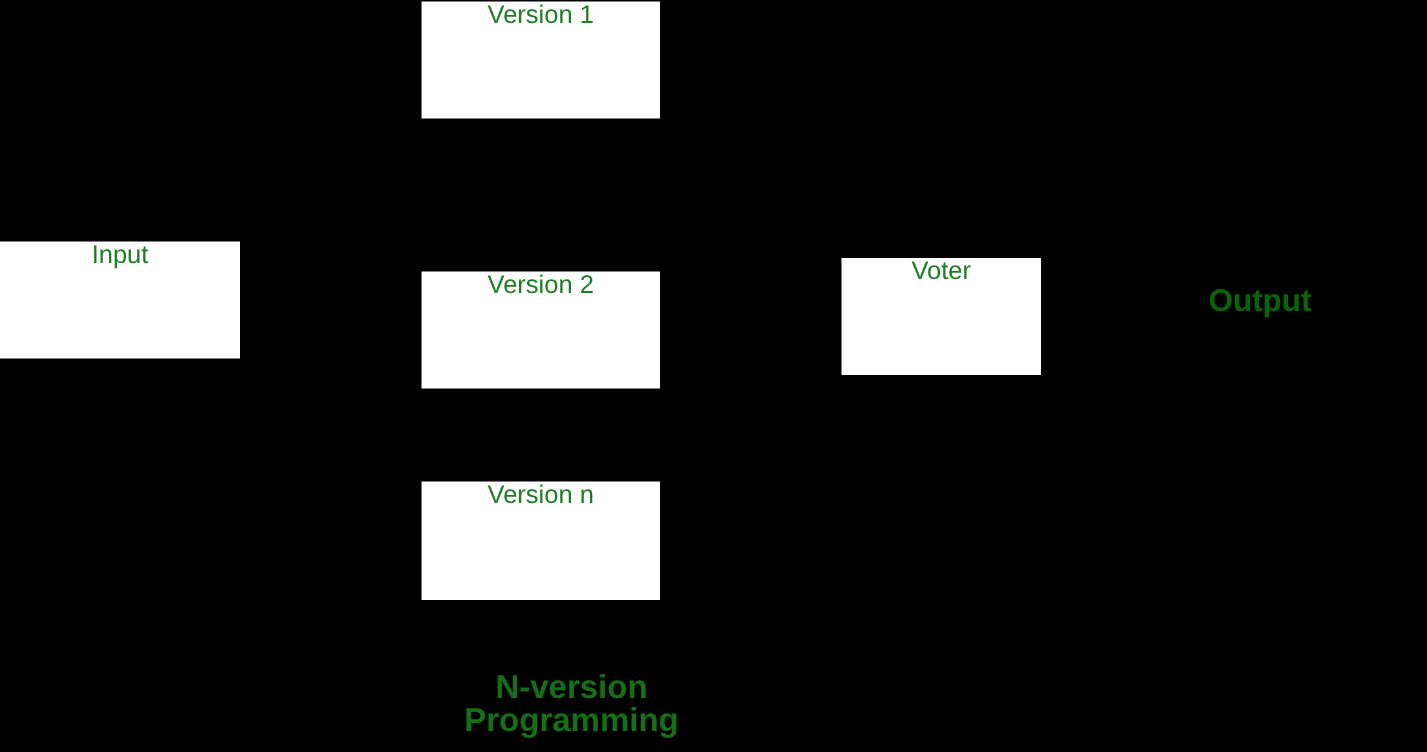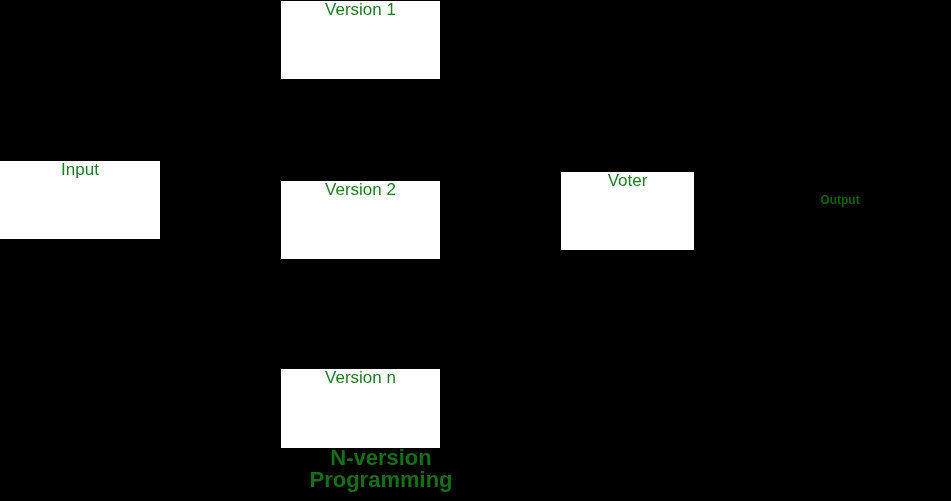--- a/index.html
+++ b/index.html
@@ -22,33 +22,33 @@
     align-items: flex-start;
     justify-content: center;
     color: var(--box-label, #1e7d22);
     font-size: 17px;
     line-height: 1;
   }
   .node-version-1 { left: 281px; top: 1px;   width: 159px; height: 78px; }
   .node-input     { left: 0;     top: 161px; width: 160px; height: 78px; }
   .node-version-2 { left: 281px; top: 161px; width: 159px; height: 78px; margin-top: 20px; }
   .node-voter     { left: 561px; top: 172px; width: 133px; height: 78px; }
-  .node-version-n { left: 281px; top: 321px; width: 159px; height: 79px; margin-top: 48px; }
+  .node-version-n { left: 281px; top: 321px; width: 159px; height: 79px; }
   .output-label {
     position: absolute;
     left: 780px;
     top: 161px;
     width: 120px;
     height: 78px;
     display: flex;
     align-items: center;
     justify-content: center;
     color: var(--output-text, #096409);
     font-weight: bold;
-    font-size: 12px;
+    font-size: 21px;
     line-height: 1;
   }
   .caption {
     position: absolute;
     left: 281px;
     top: 447px;
     width: 200px;
     text-align: center;
     color: var(--caption-text, #156f15);
     font-weight: bold;

